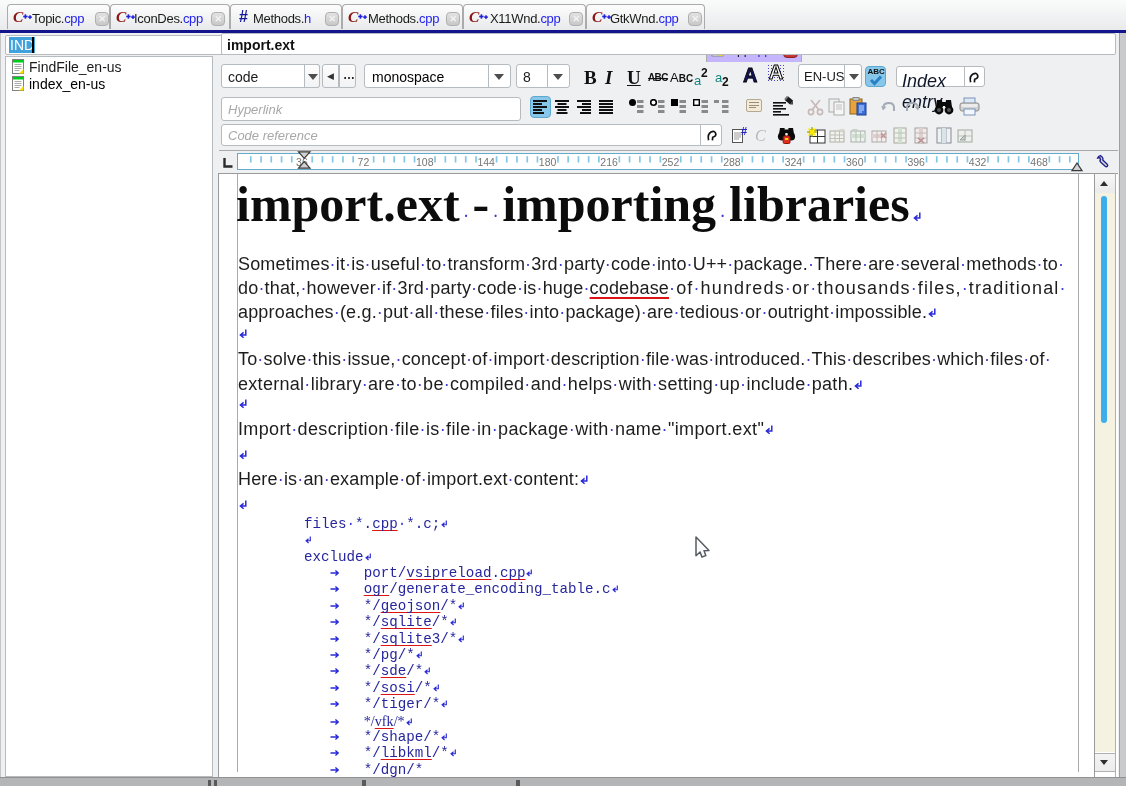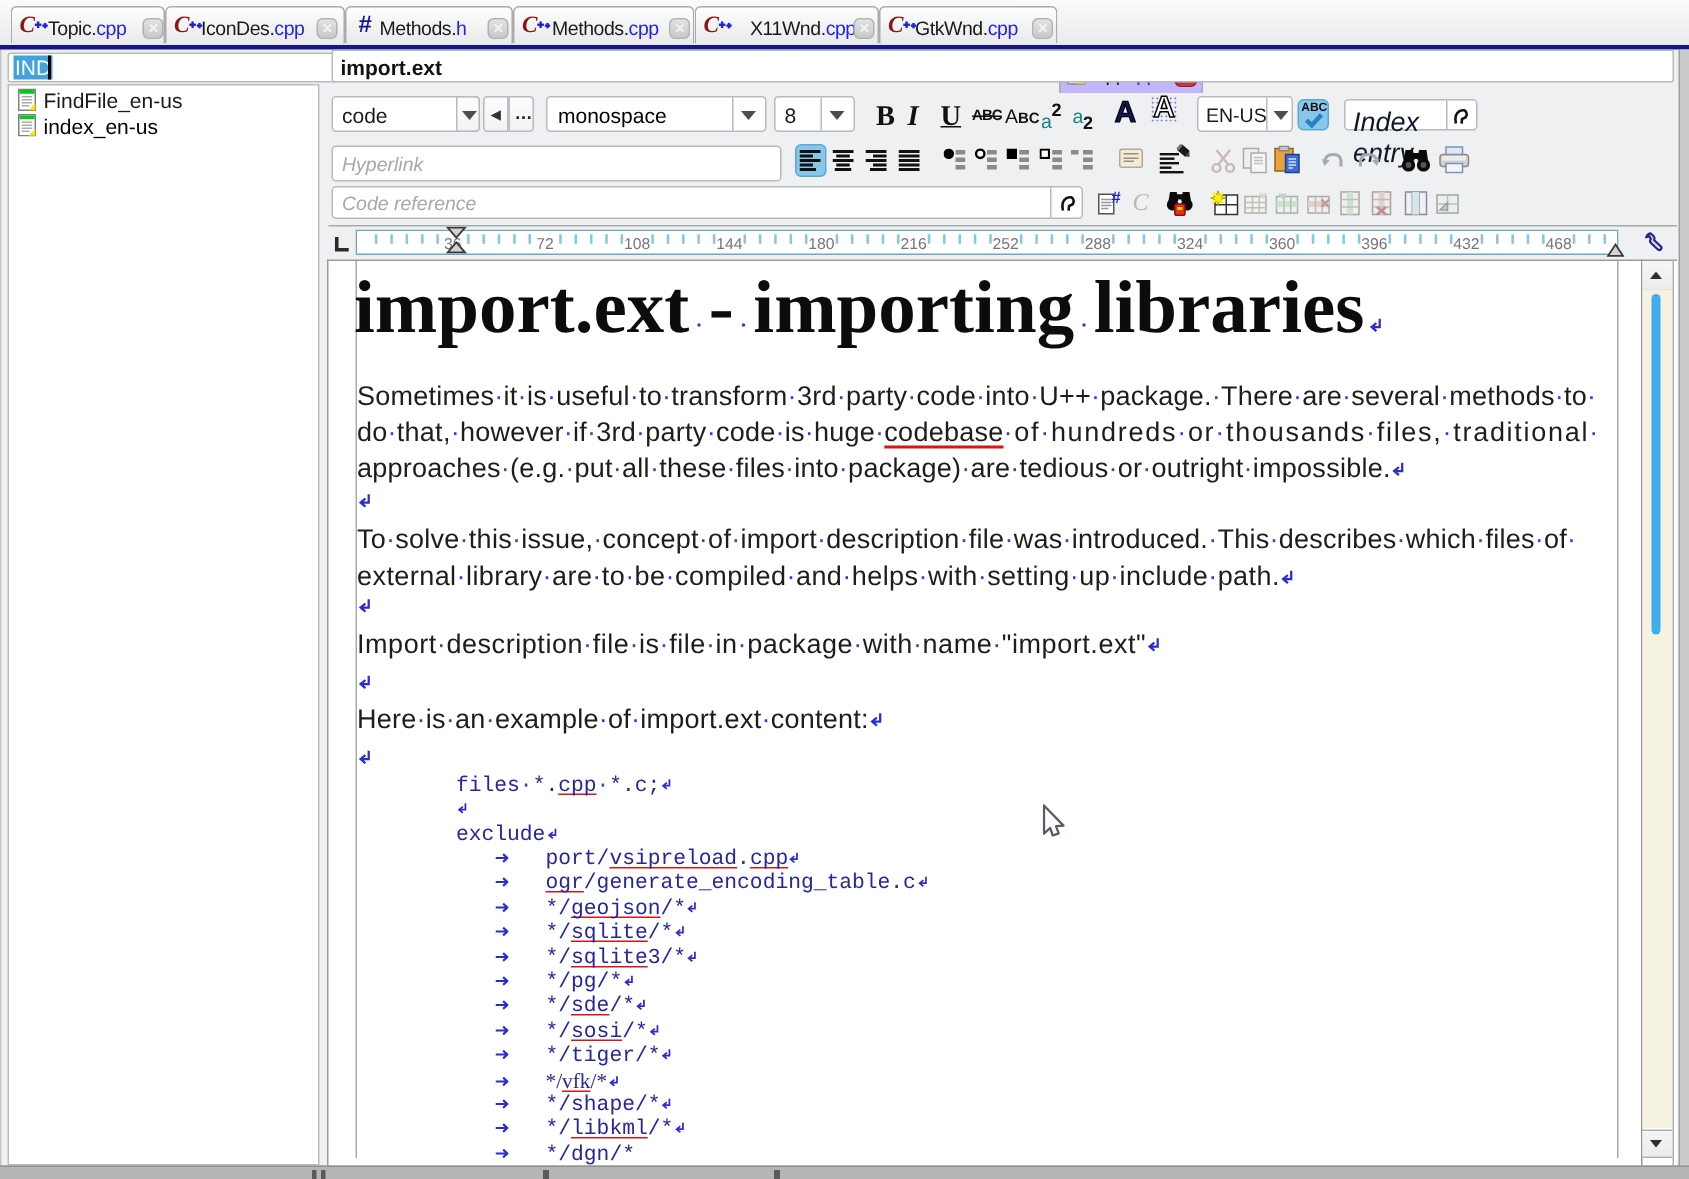--- a/index.html
+++ b/index.html
@@ -87,21 +87,21 @@
   <svg class="abs" style="left:5px;top:4px" width="20" height="16">
         <use href="#cppi"></use>
       </svg>
   <span class="tablbl" style="left:25px;">Methods.<span class="ext">cpp</span></span>
   <span class="closei" style="left:103px;"></span>
 </div>
 <div class="tab" style="left:463px;width:123px;">
   <svg class="abs" style="left:5px;top:4px" width="20" height="16">
         <use href="#cppi"></use>
       </svg>
-  <span class="tablbl" style="left:36px;">X11Wnd.<span class="ext">cpp</span></span>
+  <span class="tablbl" style="left:26px;">X11Wnd.<span class="ext">cpp</span></span>
   <span class="closei" style="left:105px;"></span>
 </div>
 <div class="tab" style="left:586px;width:119px;">
   <svg class="abs" style="left:5px;top:4px" width="20" height="16">
         <use href="#cppi"></use>
       </svg>
   <span class="tablbl" style="left:23px;">GtkWnd.<span class="ext">cpp</span></span>
   <span class="closei" style="left:101px;"></span>
 </div>
 <div class="tab active" style="left:706px;width:96px;">

